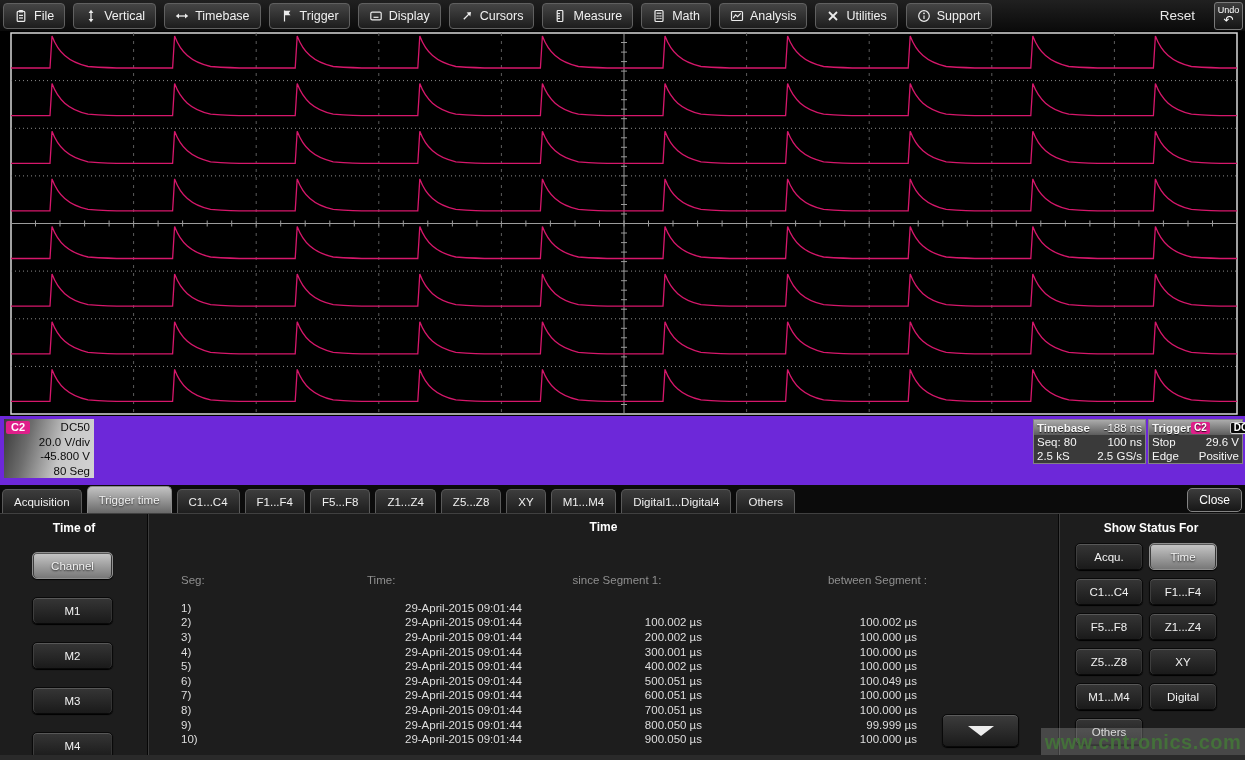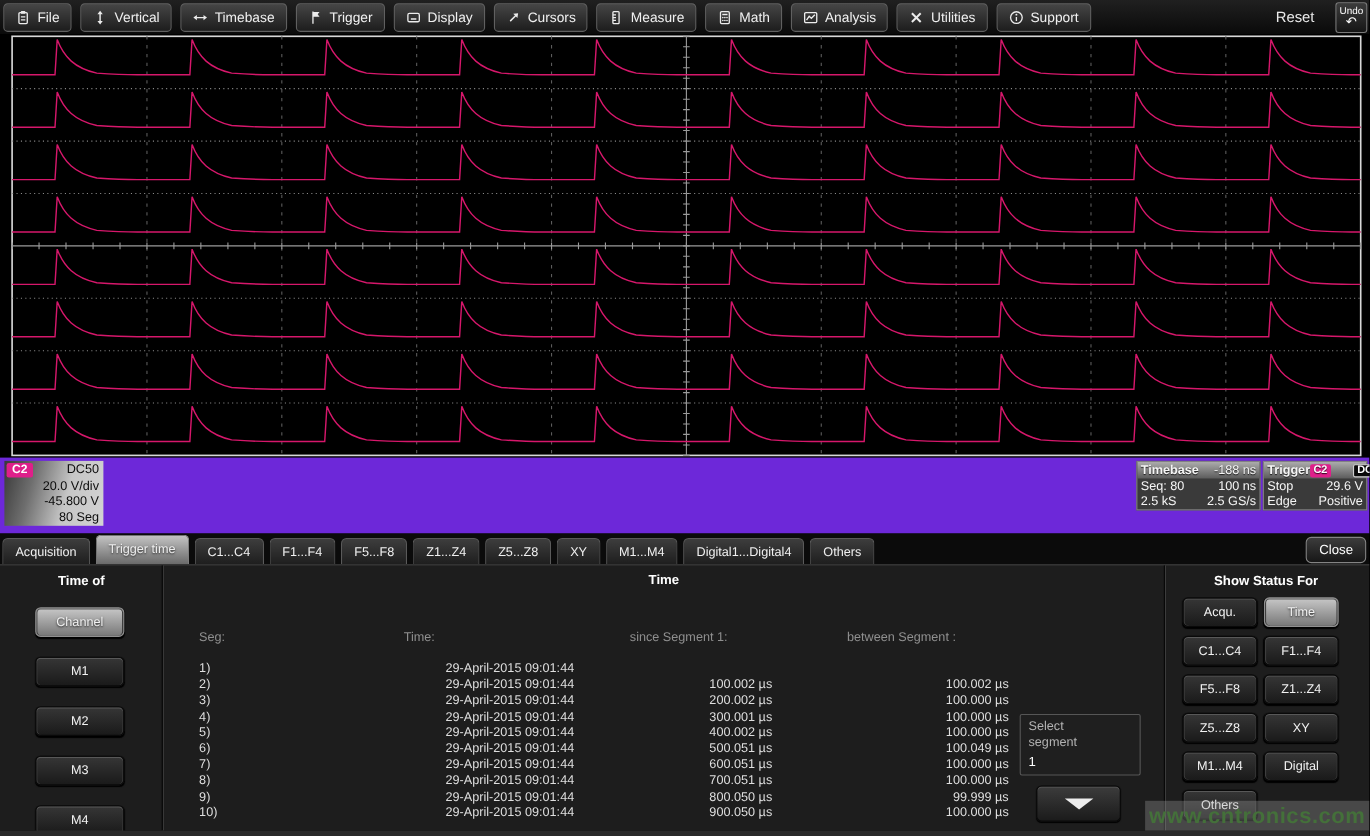--- a/index.html
+++ b/index.html
@@ -56,21 +56,21 @@
 
   .ttable{position:absolute;left:12px;top:59px;width:915px;color:#dedede;font-size:11.5px;}
   .trow{display:flex;margin-left:150px;height:14.65px;line-height:14.65px;}
   .thead{color:#8f8f8f;margin-bottom:13px;}
   .tc1{width:180px;padding-left:19px;box-sizing:border-box;text-align:left;}
   .tc2{width:180px;text-align:right;}
   .tc3{width:190px;text-align:right;padding-right:10px;box-sizing:border-box;}
   .tc4{width:215px;text-align:right;padding-right:10px;box-sizing:border-box;}
   .thead .tc2{text-align:left;padding-left:25px;box-sizing:border-box;}
   .thead .tc3{text-align:center;padding-right:0;}
-  .thead .tc4{text-align:center;padding-right:0;}
+  .thead .tc4{padding-right:0;}
 
   .select-box{position:absolute;left:927px;top:135px;width:110px;height:56px;background:#1f1f1f;border:1px solid #565656;border-radius:2px;box-sizing:border-box;}
   .sel-label{color:#b2b2b2;font-size:11.5px;line-height:14px;padding:4px 0 0 7px;}
   .sel-value{color:#fff;font-size:12px;padding-left:7px;margin-top:3px;}
   .seg-down{position:absolute;left:942px;top:200px;width:77px;height:33px;background:linear-gradient(#3c3c3c,#1b1b1b);border:1px solid #090909;box-shadow:inset 0 1px 0 #5c5c5c,0 1px 1px #000;border-radius:5px;display:flex;align-items:center;justify-content:center;}
   .tri-down{width:0;height:0;border-left:13px solid transparent;border-right:13px solid transparent;border-top:10px solid #ededed;}
 
   .status-grid{position:absolute;left:1075px;top:29px;display:grid;grid-template-columns:68px 68px;column-gap:6px;row-gap:8px;}
   .sb{width:68px;height:27px;background:linear-gradient(#363636,#1a1a1a);border:1px solid #090909;box-shadow:inset 0 1px 0 #585858,inset 1px 0 0 #3e3e3e,inset -1px 0 0 #343434,0 1px 1px #000;border-radius:5px;color:#f2f2f2;font-size:11.5px;}
   .sb.active{background:linear-gradient(#c7c7c7,#787878);text-shadow:0 1px 2px rgba(0,0,0,.85);border-color:#909090;}
@@ -502,27 +502,20 @@
         <span class="tc4">99.999 µs</span>
       </div>
     <div class="trow">
         <span class="tc1">10)</span>
         <span class="tc2">29-April-2015  09:01:44</span>
         <span class="tc3">900.050 µs</span>
         <span class="tc4">100.000 µs</span>
       </div>
   </div>
 
-  <div class="select-box">
-    <div class="sel-label">
-      <div>Select</div>
-      <div>segment</div>
-    </div>
-    <div class="sel-value">1</div>
-  </div>
   <button class="seg-down">
     <span class="tri-down"></span>
   </button>
 
   <div class="status-grid">
     <button class="sb">Acqu.</button>
     <button class="sb active">Time</button>
     <button class="sb">C1...C4</button>
     <button class="sb">F1...F4</button>
     <button class="sb">F5...F8</button>

